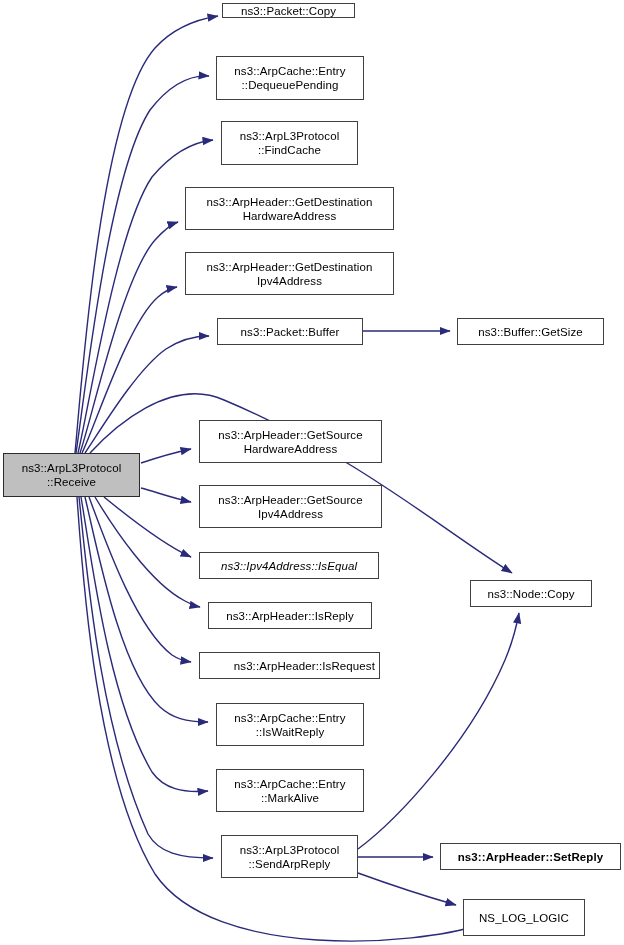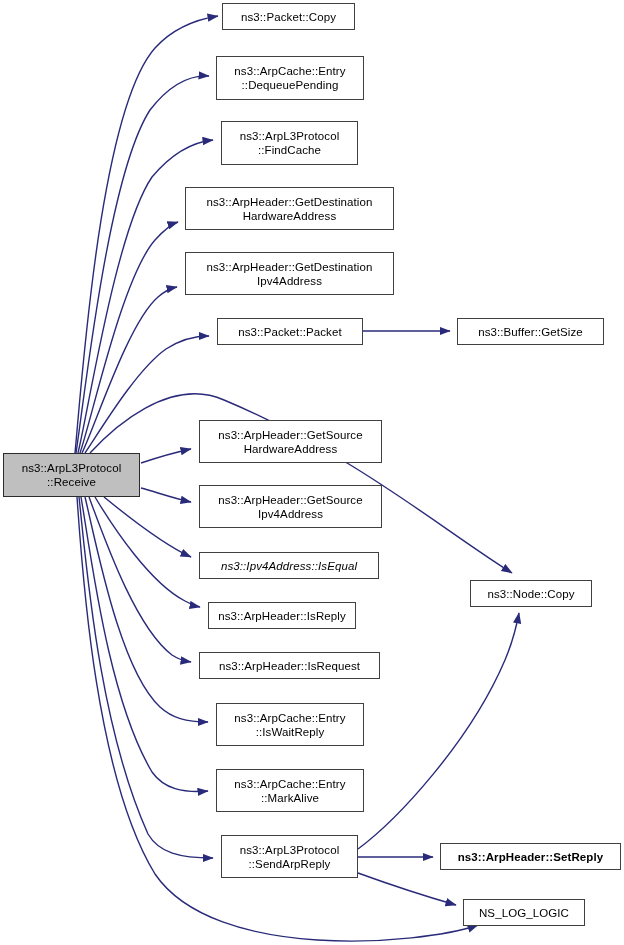--- a/index.html
+++ b/index.html
@@ -80,78 +80,78 @@
         <path d="M358,857 L433,857" marker-end="url(#arrowhead)" stroke="#2a2a7a"></path>
         <path d="M358,873 C391,885 428,897 456,905" marker-end="url(#arrowhead)" stroke="#2a2a7a"></path>
       </g>
   </svg>
 
   <div id="node-layer">
       <div class="node root" style="left: 3px; top: 453px; width: 137px; height: 44px;">
         <span class="node-label">ns3::ArpL3Protocol
 ::Receive</span>
       </div>
-      <div class="node" style="left: 222px; top: 3px; width: 133px; height: 27px;">
+      <div class="node" style="left: 222px; top: 3px; width: 133px; height: 15px;">
         <span class="node-label">ns3::Packet::Copy</span>
       </div>
       <div class="node" style="left: 216px; top: 56px; width: 148px; height: 44px;">
         <span class="node-label">ns3::ArpCache::Entry
 ::DequeuePending</span>
       </div>
       <div class="node" style="left: 221px; top: 121px; width: 137px; height: 44px;">
         <span class="node-label">ns3::ArpL3Protocol
 ::FindCache</span>
       </div>
       <div class="node" style="left: 185px; top: 187px; width: 209px; height: 43px;">
         <span class="node-label">ns3::ArpHeader::GetDestination
 HardwareAddress</span>
       </div>
       <div class="node" style="left: 185px; top: 252px; width: 209px; height: 43px;">
         <span class="node-label">ns3::ArpHeader::GetDestination
 Ipv4Address</span>
       </div>
       <div class="node" style="left: 217px; top: 318px; width: 146px; height: 27px;">
-        <span class="node-label">ns3::Packet::Packet</span>
+        <span class="node-label">ns3::Packet::Buffer</span>
       </div>
       <div class="node" style="left: 457px; top: 318px; width: 147px; height: 27px; align-items: center;">
         <span class="node-label">ns3::Buffer::GetSize</span>
       </div>
       <div class="node" style="left: 199px; top: 420px; width: 183px; height: 43px;">
         <span class="node-label">ns3::ArpHeader::GetSource
 HardwareAddress</span>
       </div>
       <div class="node" style="left: 199px; top: 485px; width: 183px; height: 43px;">
         <span class="node-label">ns3::ArpHeader::GetSource
 Ipv4Address</span>
       </div>
       <div class="node" style="left: 199px; top: 552px; width: 180px; height: 27px; font-style: italic;">
         <span class="node-label">ns3::Ipv4Address::IsEqual</span>
       </div>
       <div class="node" style="left: 470px; top: 580px; width: 122px; height: 27px;">
         <span class="node-label">ns3::Node::Copy</span>
       </div>
-      <div class="node" style="left: 208px; top: 602px; width: 148px; height: 27px;">
+      <div class="node" style="left: 208px; top: 602px; width: 164px; height: 27px;">
         <span class="node-label">ns3::ArpHeader::IsReply</span>
       </div>
-      <div class="node" style="left: 199px; top: 652px; width: 181px; height: 27px;">
+      <div class="node" style="left: 199px; top: 652px; width: 181px; height: 27px; justify-content: flex-end;">
         <span class="node-label">ns3::ArpHeader::IsRequest</span>
       </div>
       <div class="node" style="left: 216px; top: 703px; width: 148px; height: 43px;">
         <span class="node-label">ns3::ArpCache::Entry
 ::IsWaitReply</span>
       </div>
       <div class="node" style="left: 216px; top: 769px; width: 148px; height: 43px;">
         <span class="node-label">ns3::ArpCache::Entry
 ::MarkAlive</span>
       </div>
       <div class="node" style="left: 221px; top: 835px; width: 137px; height: 43px;">
         <span class="node-label">ns3::ArpL3Protocol
 ::SendArpReply</span>
       </div>
       <div class="node" style="left: 440px; top: 843px; width: 181px; height: 27px; font-weight: bold;">
         <span class="node-label">ns3::ArpHeader::SetReply</span>
       </div>
-      <div class="node" style="left: 463px; top: 899px; width: 122px; height: 27px;">
+      <div class="node" style="left: 463px; top: 899px; width: 122px; height: 37px;">
         <span class="node-label">NS_LOG_LOGIC</span>
       </div>
     </div>
 
 </div>
 
 </body></html>

